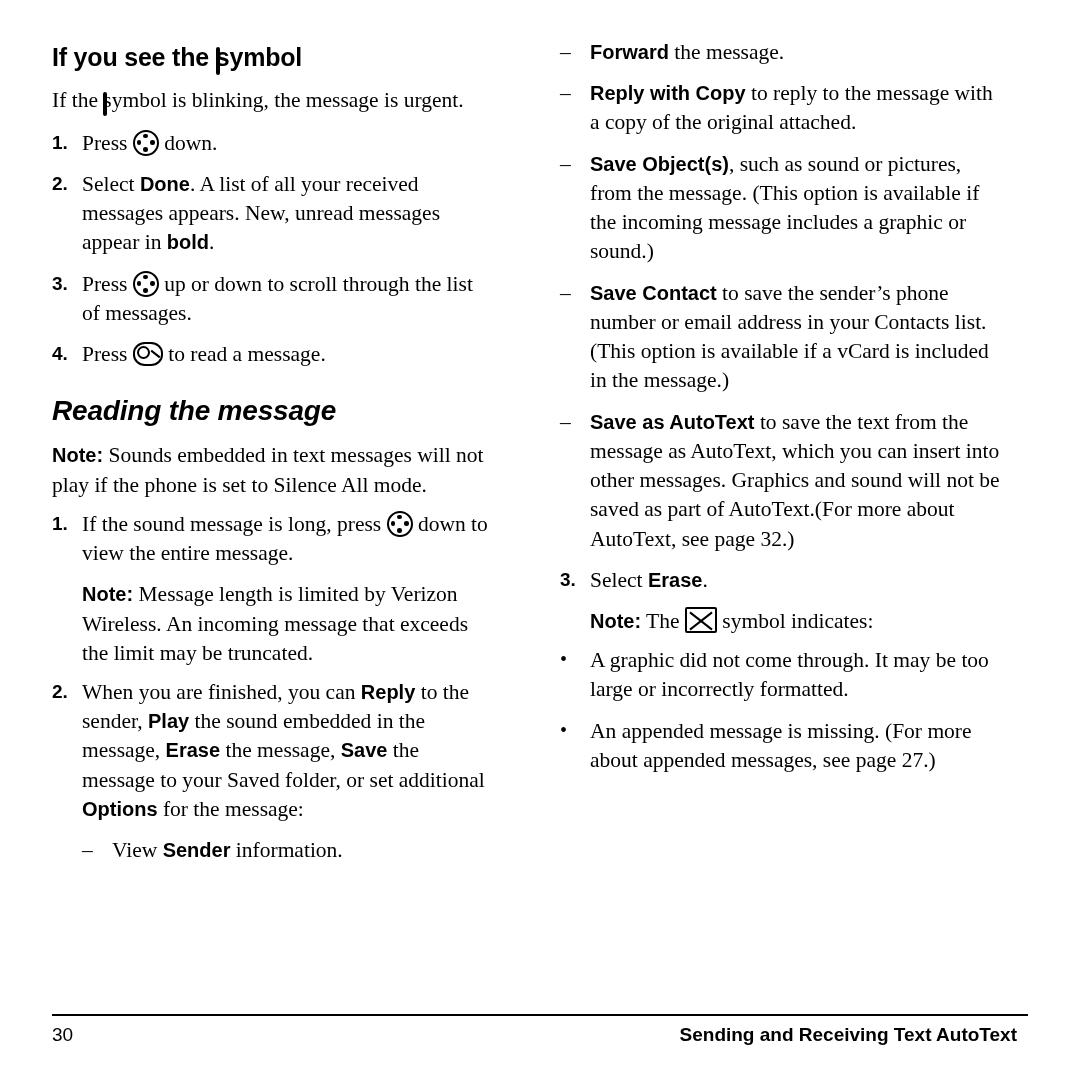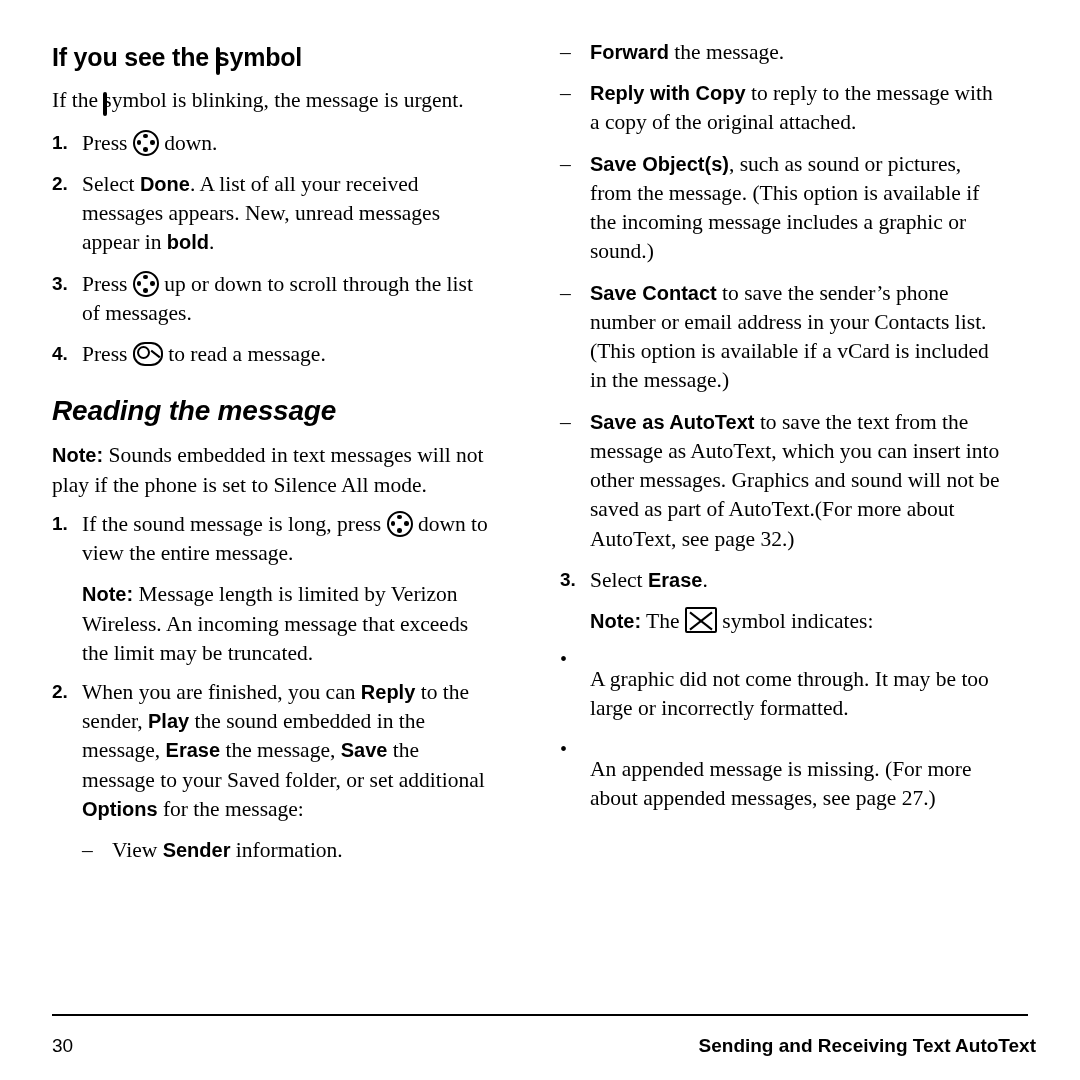--- a/index.html
+++ b/index.html
@@ -101,21 +101,21 @@
     margin: 0 0 12px 0;
     font-size: 21.5px;
     line-height: 1.36;
   }
   .bullet-item .bul {
     width: 30px;
     flex: 0 0 30px;
     font-size: 20px;
     line-height: 1.36;
   }
-  .bullet-item .txt { flex: 1; margin-top: 19px; }
+  .bullet-item .txt { flex: 1; }
   .env-icon {
     width: 34px; height: 22px;
     position: relative;
     vertical-align: -4px;
   }
   .env-icon .frame {
     position: absolute; inset: 0;
     border: 2.5px solid #000;
     border-radius: 2px;
     box-sizing: border-box;
@@ -207,28 +207,27 @@
   .footer-rule {
     position: absolute;
     left: 52px;
     right: 52px;
     top: 1014px;
     border-top: 2px solid #000;
   }
   .footer {
     position: absolute;
     left: 52px;
-    right: 44px;
+    right: 63px;
     top: 1024px;
     font-family: "Liberation Sans", sans-serif;
     font-size: 19px;
     display: flex;
     justify-content: space-between;
     align-items: flex-start;
-    margin-top: 11px;
   }
   .footer .pg { font-weight: normal; }
   .footer .title { font-weight: bold; }
 </style>
 </head>
 <body>
 
 <div class="page">
 
   <div class="col col-left">

